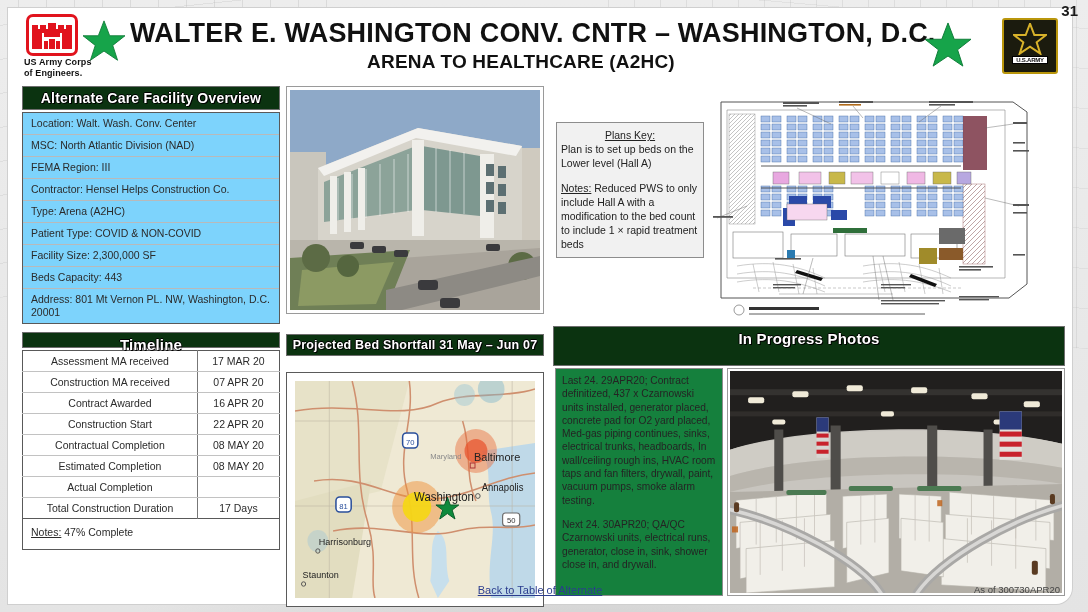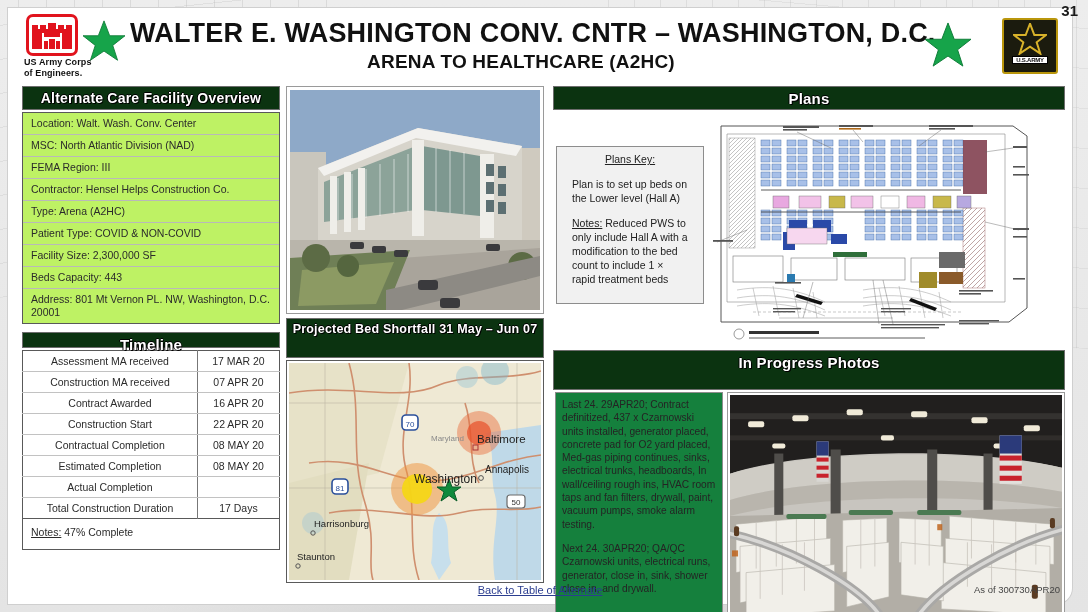--- a/index.html
+++ b/index.html
@@ -104,21 +104,21 @@
     background:#0b3310;
     color:#fff; font-weight:bold; text-align:center;
     border:1px solid #6d6d6d;
     text-shadow:1px 1px 0 #000, -1px 0 0 #000, 0 -1px 0 #000;
     letter-spacing:.2px;
   }
 
   
   .col-left{ position:absolute; left:14px; top:78px; width:258px; }
   .ov-head{ height:24px; line-height:23px; font-size:14px; }
-  .ov-table{ margin-top:2px; border:1px solid #595959; background:#bef264; }
+  .ov-table{ margin-top:2px; border:1px solid #595959; background:#7dd3fc; }
   .ov-row{
     border-bottom:1px solid #b9b9b9;
     font-size:10.5px; color:#2b2b2b;
     padding:4px 6px 4px 8px;
     line-height:13px;
   }
   .ov-row:last-child{ border-bottom:none; }
 
   .tl-head{ margin-top:8px; height:16px; line-height:23px; font-size:15px; }
   .tl-table{ margin-top:2px; border:1px solid #595959; background:#fff; width:100%; border-collapse:collapse; }
@@ -132,36 +132,36 @@
   .tl-notes{
     border:1px solid #595959; border-top:none;
     font-size:10.5px; color:#2b2b2b; padding:7px 8px 11px 8px; background:#fff;
   }
   .tl-notes u{ }
 
   
   .col-mid{ position:absolute; left:278px; top:78px; width:258px; }
   .photo-frame{ border:1px solid #9a9a9a; background:#fff; padding:3px; }
   .bldg-photo{ width:100%; height:220px; display:block; }
-  .shortfall-head{ margin-top:4px; height:40px; line-height:21px; font-size:12.5px; }
-  .map-frame{ margin-top:2px; border:1px solid #5a5a5a; background:#fff; padding:2px; }
+  .shortfall-head{ margin-top:20px; height:22px; line-height:21px; font-size:12.5px; }
+  .map-frame{ margin-top:16px; border:1px solid #5a5a5a; background:#fff; padding:8px; }
   .map-img{ width:100%; height:217px; display:block; }
 
   
   .col-right{ position:absolute; left:545px; top:78px; width:512px; }
   .plans-head{ height:24px; line-height:23px; font-size:15px; }
   .plans-body{ margin-top:2px; height:232px; position:relative; background:#fff; }
   .plans-key{
     position:absolute; left:3px; top:34px; width:148px;
     border:1px solid #8d8d8d; background:#f1f1f1;
     font-size:10.5px; color:#222; line-height:14px;
     padding:5px 4px 6px 4px;
   }
   .plans-key .kt{ text-align:center; display:block; }
-  .plans-key p{ margin:11px; }
+  .plans-key p{ margin:0; }
   .plans-key p.gap{ margin-top:11px; }
   .plans-drawing{
     position:absolute; left:160px; top:0; right:0; height:232px;
     background:#fff;
   }
 
   .ipp-head{ margin-top:6px; height:40px; line-height:23px; font-size:15px; }
   .ipp-body{ margin-top:2px; position:relative; height:228px; }
   .ipp-text{
     position:absolute; left:2px; top:0; width:168px; height:228px;
@@ -434,21 +434,20 @@
           <text x="8" y="197" font-size="9.5" fill="#222">Staunton</text>
           <circle cx="9" cy="203" r="2.2" fill="none" stroke="#555"></circle>
           <rect x="184" y="82" width="5" height="5" fill="none" stroke="#a33"></rect>
         </g>
       </svg>
     </div>
   </div>
 
   <div class="col-right">
 
-    <div class="panel-head plans-head">Plans</div>
 
     <div class="plans-body">
 
       <div class="plans-key">
         <u class="kt">Plans Key:</u>
         <p>Plan is to set up  beds on the Lower level (Hall A)</p>
         <p class="gap">
           <u>Notes:</u>
           <span>Reduced PWS to only include Hall A with a modification to the bed count to include 1 × rapid treatment beds</span>
         </p>

